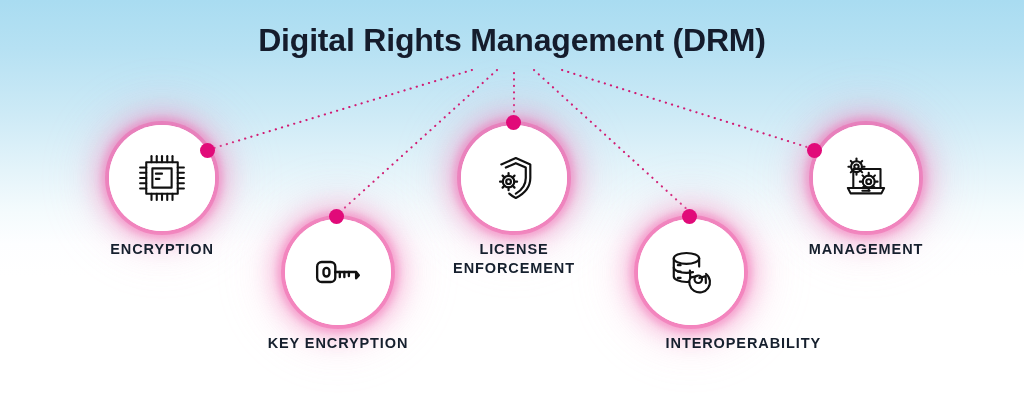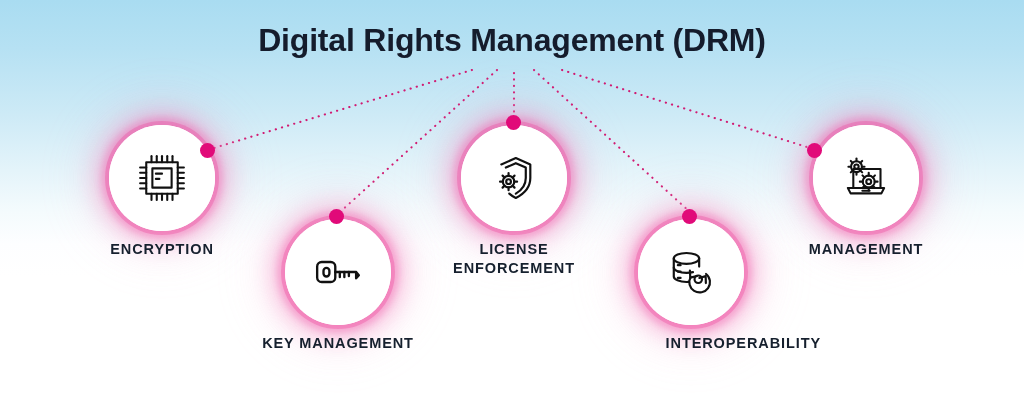--- a/index.html
+++ b/index.html
@@ -164,21 +164,21 @@
           <rect x="9" y="21" width="20" height="22" rx="5"></rect>
           <rect x="16" y="27.5" width="6.5" height="9.5" rx="3.25"></rect>
           <path d="M29 32 H52 L55 35.5 L52 39 V32"></path>
           <path d="M34 32 V37.5"></path>
           <path d="M39 32 V37.5"></path>
           <path d="M44 32 V36.5"></path>
         </svg>
       </span>
     </div>
     <div class="dot" style="left:-9px; top:-63px;"></div>
-    <div class="label" style="left:-130px; top:62px; width:260px;">KEY MANAGEMENT</div>
+    <div class="label" style="left:-130px; top:62px; width:260px;">KEY ENCRYPTION</div>
   </div>
 
   <div class="node" style="left:514px; top:178px;">
     <div class="halo" style="left:-53px; top:-53px; width:106px; height:106px;"></div>
     <div class="circle" style="left:-53px; top:-53px; width:106px; height:106px;">
       <span>
         <svg width="58" height="58" viewBox="0 0 64 64" fill="none" stroke="#111111" stroke-width="2.4" stroke-linecap="round" stroke-linejoin="round">
           <path d="M18 17 L34 10 L50 17 V32 C50 43 42 50 34 54 C31.5 52.8 29 51.2 26.8 49.2"></path>
           <path d="M23 20.5 L34 15.6 L45 20.5 V32 C45 40.5 39.6 46 34 49.2"></path>
           <circle cx="26" cy="36" r="6.3"></circle>

